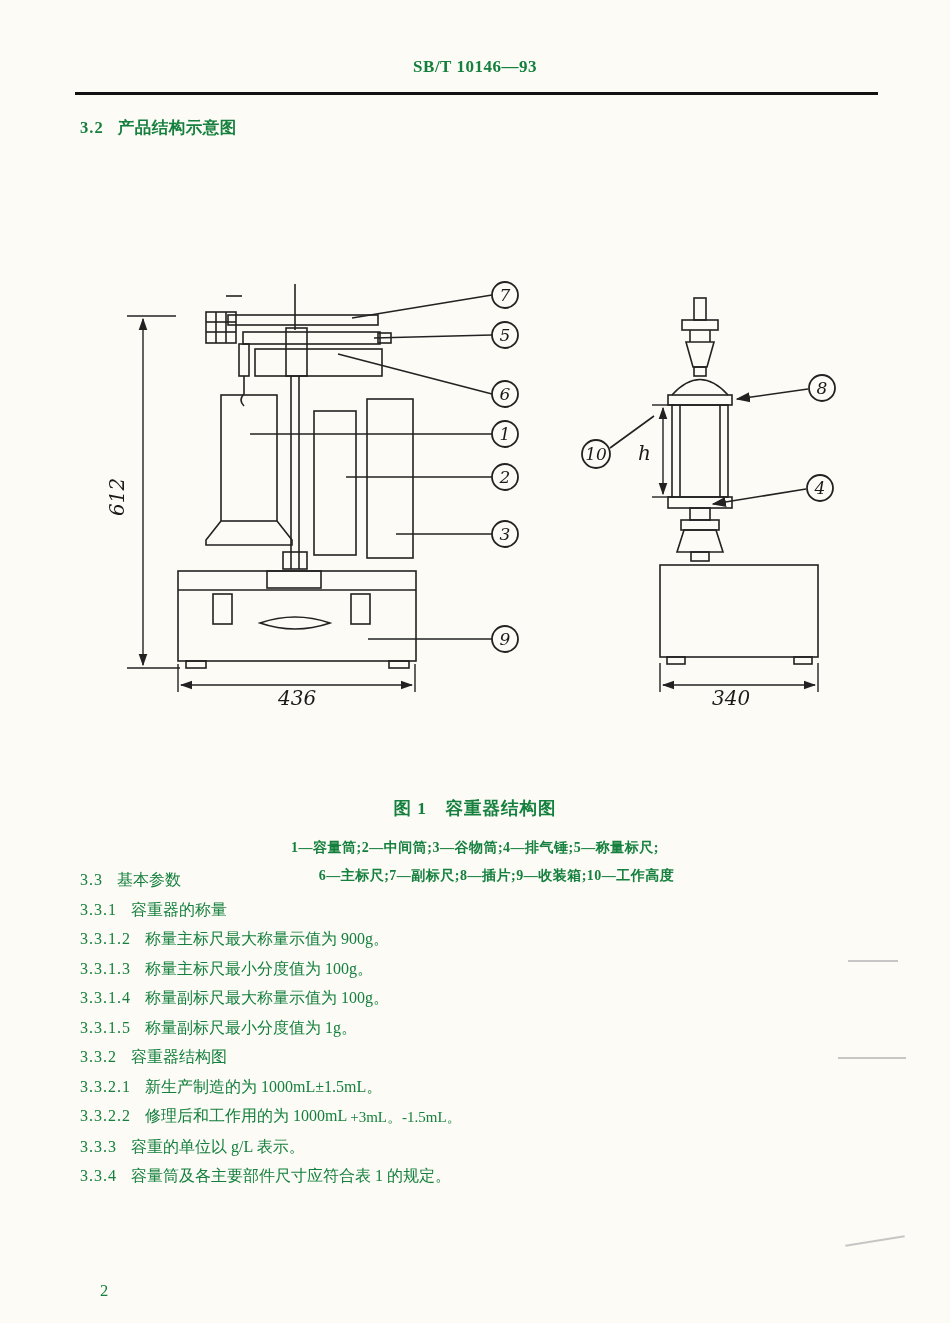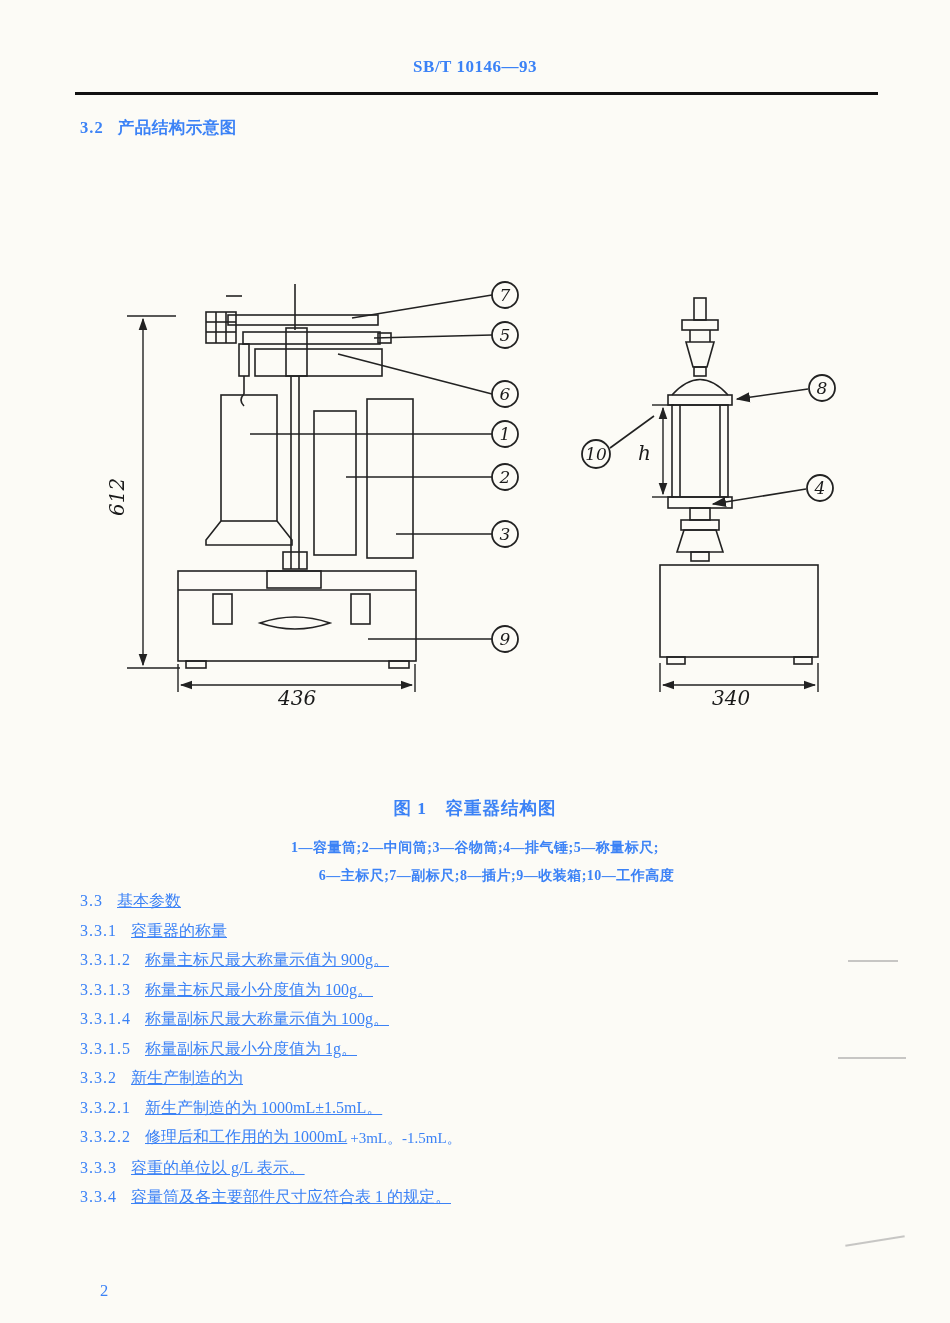--- a/index.html
+++ b/index.html
@@ -1,37 +1,37 @@
 <!DOCTYPE html>
 <html><head>
 <meta charset="utf-8">
 <style>
   * { margin:0; padding:0; box-sizing:border-box; }
   html,body { background:#d9d9d9; }
   .page {
     position:relative; width:950px; height:1323px; margin:0 auto;
-    background:#fcfbf6; color:#3b82f6;
+    background:#fcfbf6; color:#15803d;
     font-family:"Liberation Serif","DejaVu Serif",serif;
     overflow:hidden;
   }
   .header {
     position:absolute; top:57px; left:0; width:100%;
     text-align:center; font-weight:bold; font-size:17px; letter-spacing:.5px;
   }
   .rule { position:absolute; top:92px; left:75px; width:803px; height:3px; background:#111; }
   .sec-line { position:absolute; top:117px; left:80px; font-weight:bold; font-size:16.5px; letter-spacing:.5px; }
   .sec-line .num { margin-right:14px; letter-spacing:1px; }
   .drawing { position:absolute; top:268px; left:0; width:950px; height:470px; }
   .figure-caption {
     position:absolute; top:796px; left:0; width:100%;
     text-align:center; font-weight:bold; font-size:17.5px; letter-spacing:1px; white-space:pre;
   }
   .legend { position:absolute; left:0; width:100%; text-align:center; font-size:14px; font-weight:700; letter-spacing:.5px; }
   .legend1 { top:839px; } .legend2 { top:867px;padding-left:43px; }
-  .body-list { position:absolute; top:891px; left:80px; right:40px; font-size:16px;text-decoration:underline; }
+  .body-list { position:absolute; top:870px; left:80px; right:40px; font-size:16px; }
   .line { line-height:20px; margin-bottom:9.5px; white-space:nowrap; }
   .num { display:inline-block; margin-right:14px; letter-spacing:1px; }
   .stack {
     display:inline-flex; flex-direction:row; vertical-align:middle;
     font-size:15px; line-height:1.3; margin-left:3px; text-align:left;
   }
   .page-number { position:absolute; top:1281px; left:100px; font-size:16.5px; }
   .artifact { position:absolute; background:#9a9a9a; opacity:.55; }
   svg text { fill:#1a1a1a; stroke:none; font-family:"DejaVu Serif",serif; font-style:italic; }
   .callout-num { font-size:17px; text-anchor:middle; }
@@ -212,21 +212,21 @@
   <div class="legend legend1">1—容量筒;2—中间筒;3—谷物筒;4—排气锤;5—称量标尺;</div>
   <div class="legend legend2">6—主标尺;7—副标尺;8—插片;9—收装箱;10—工作高度</div>
 
   <div class="body-list">
     <div class="line"><span class="num">3.3</span><span>基本参数</span></div>
     <div class="line"><span class="num">3.3.1</span><span>容重器的称量</span></div>
     <div class="line"><span class="num">3.3.1.2</span><span>称量主标尺最大称量示值为 900g。</span></div>
     <div class="line"><span class="num">3.3.1.3</span><span>称量主标尺最小分度值为 100g。</span></div>
     <div class="line"><span class="num">3.3.1.4</span><span>称量副标尺最大称量示值为 100g。</span></div>
     <div class="line"><span class="num">3.3.1.5</span><span>称量副标尺最小分度值为 1g。</span></div>
-    <div class="line"><span class="num">3.3.2</span><span>新生产制造的为</span></div>
+    <div class="line"><span class="num">3.3.2</span><span>容重器结构图</span></div>
     <div class="line"><span class="num">3.3.2.1</span><span>新生产制造的为 1000mL±1.5mL。</span></div>
     <div class="line"><span class="num">3.3.2.2</span><span>修理后和工作用的为 1000mL</span><span class="stack">
           <span>+3mL。</span>
           <span>-1.5mL。</span>
         </span></div>
     <div class="line"><span class="num">3.3.3</span><span>容重的单位以 g/L 表示。</span></div>
     <div class="line"><span class="num">3.3.4</span><span>容量筒及各主要部件尺寸应符合表 1 的规定。</span></div>
   </div>
 
   <div class="page-number">2</div>

